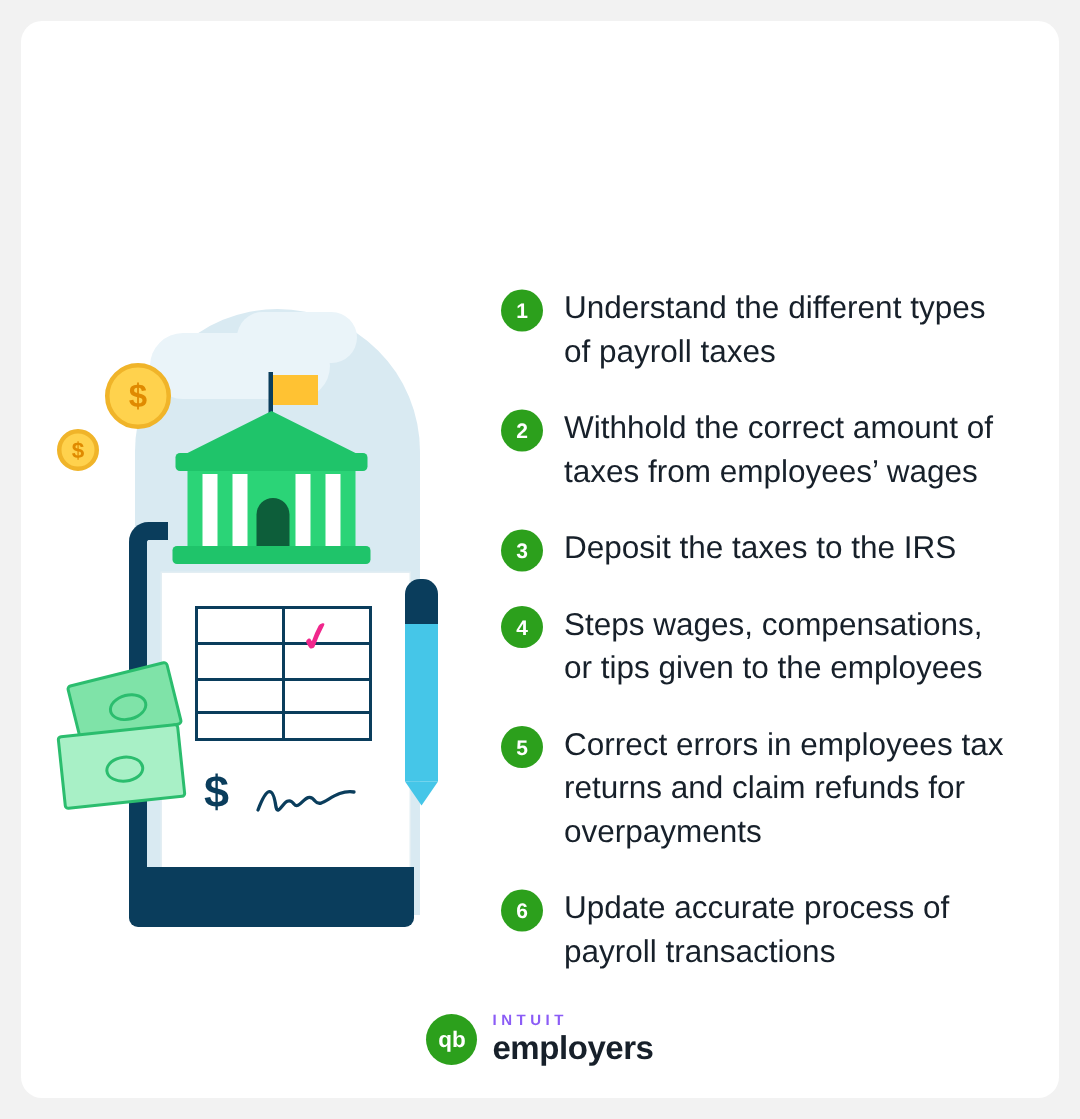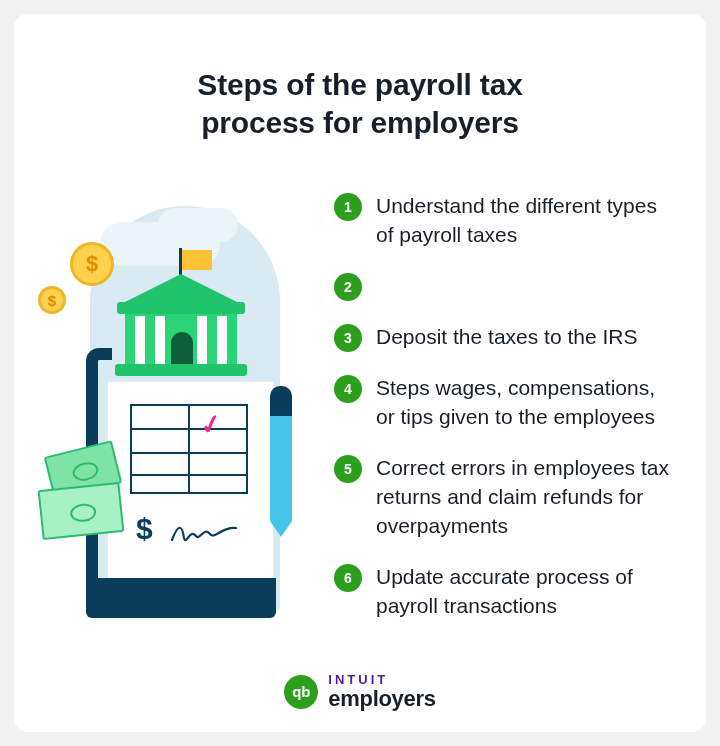--- a/index.html
+++ b/index.html
@@ -426,45 +426,41 @@
     align-items: center;
     justify-content: center;
     color: #ffffff;
     font-size: 15px;
     font-weight: bold;
   }
   .logo-text {
     line-height: 1;
   }
   .logo-intuit {
-    font-size: 13px;
+    font-size: 10px;
     letter-spacing: 3px;
-    color: #4c1d95;
+    color: #8b5cf6;
     font-weight: bold;
     display: block;
   }
   .logo-qb {
     font-size: 22px;
     color: #17202a;
     font-weight: bold;
     display: block;
     margin-top: 2px;
     letter-spacing: -0.3px;
   }
 </style>
 </head>
 <body>
 
 <div class="canvas">
   <div class="card">
 
-    <h1 class="title">
-      <span class="line">Steps of the payroll tax</span>
-      <span class="line">process for employers</span>
-    </h1>
 
     <div class="content">
 
       <div class="illo">
         <div class="bg-shape"></div>
         <div class="bg-cloud"></div>
         <div class="cloud2"></div>
 
         <div class="coin big">$</div>
         <div class="coin small">$</div>
@@ -515,20 +511,21 @@
         </div>
       </div>
 
       <div class="steps">
         <div class="step">
           <div class="num">1</div>
           <div class="txt">Understand the different types of payroll taxes</div>
         </div>
         <div class="step">
           <div class="num">2</div>
+          <div class="txt">Withhold the correct amount of taxes from employees’ wages</div>
         </div>
         <div class="step">
           <div class="num">3</div>
           <div class="txt">Deposit the taxes to the IRS</div>
         </div>
         <div class="step">
           <div class="num">4</div>
           <div class="txt">Steps wages, compensations, or tips given to the employees</div>
         </div>
         <div class="step">

